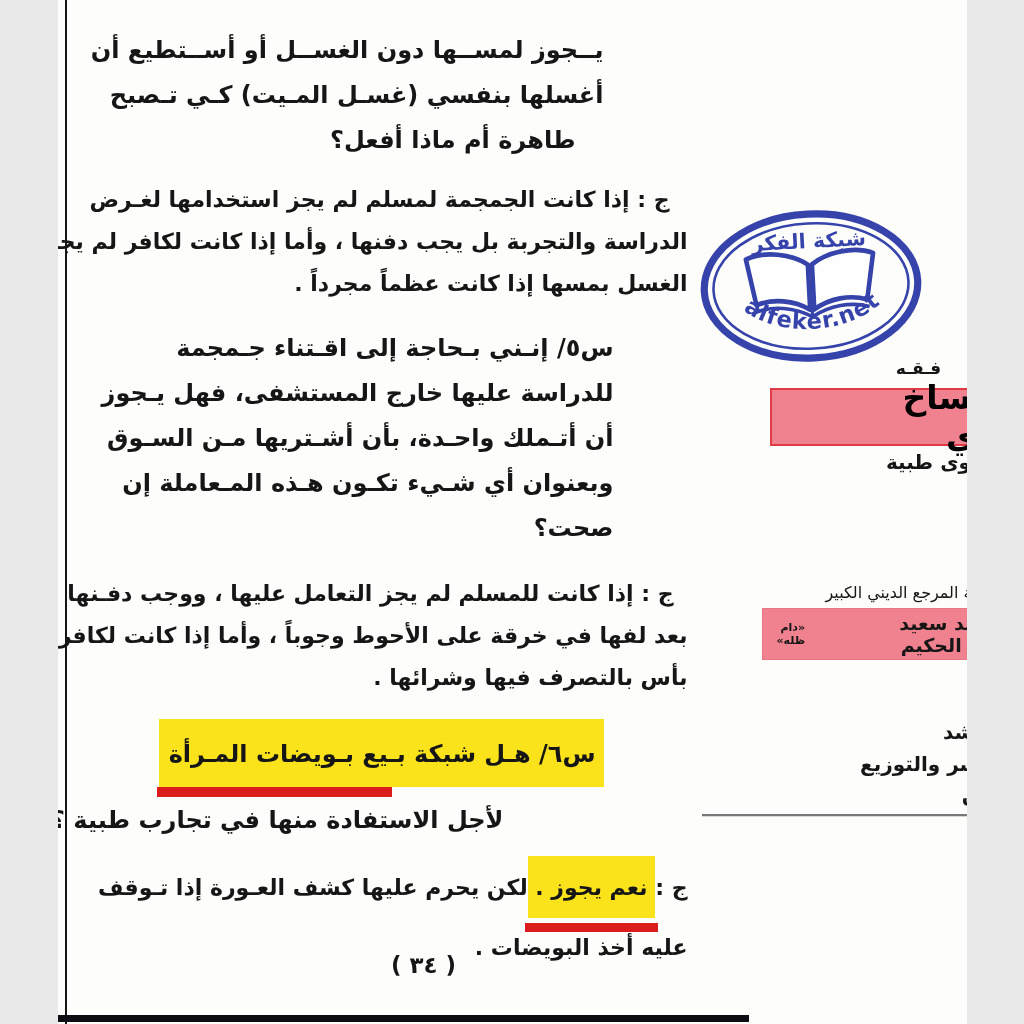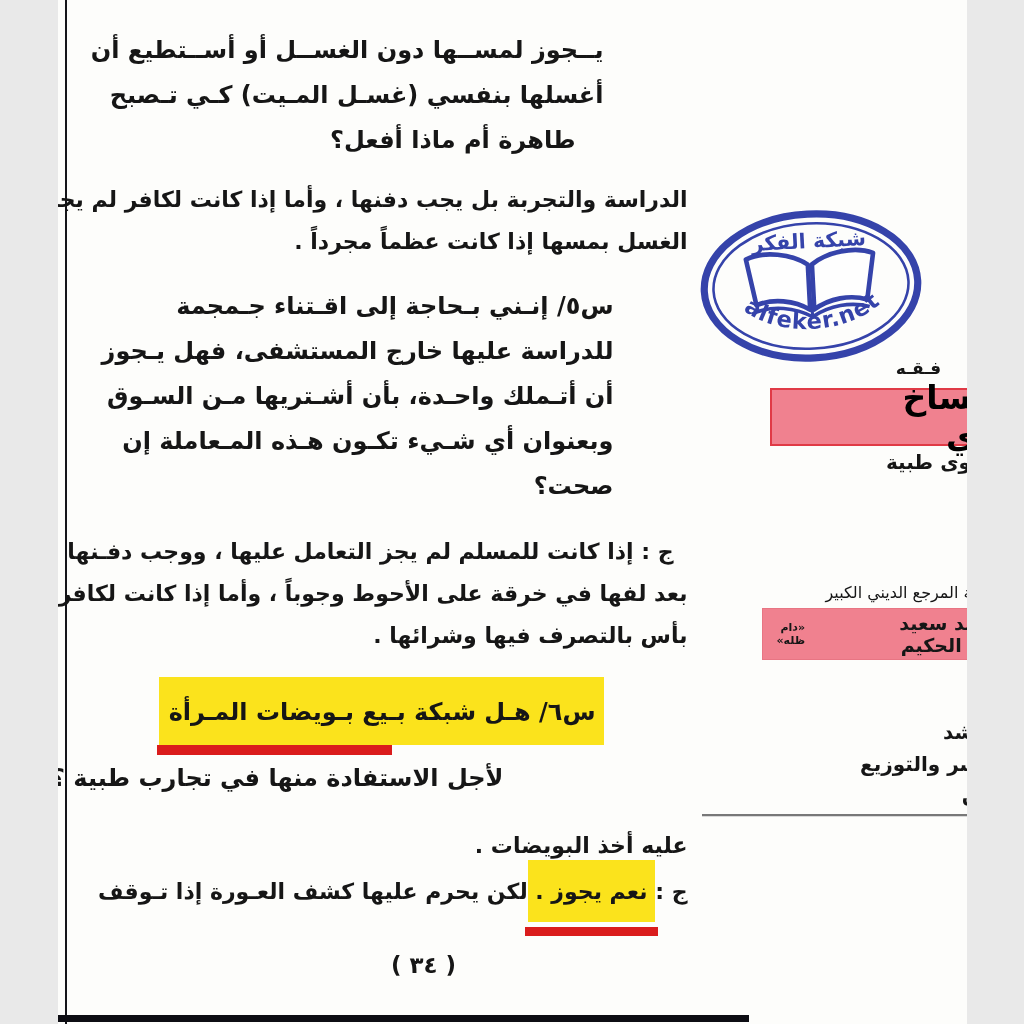--- a/index.html
+++ b/index.html
@@ -66,20 +66,21 @@
 
   <div class="text-col">
 
     <div class="q q4tail">
       <div class="line">يــجوز لمســها دون الغســل أو أســتطيع أن</div>
       <div class="line">أغسلها بنفسي (غسـل المـيت) كـي تـصبح</div>
       <div class="line indent">طاهرة أم ماذا أفعل؟</div>
     </div>
 
     <div class="a a4">
+      <div class="line first">ج : إذا كانت الجمجمة لمسلم لم يجز استخدامها لغـرض</div>
       <div class="line">الدراسة والتجربة بل يجب دفنها ، وأما إذا كانت لكافر لم يجب</div>
       <div class="line">الغسل بمسها إذا كانت عظماً مجرداً .</div>
     </div>
 
     <div class="q q5">
       <div class="line">س٥/ إنـني بـحاجة إلى اقـتناء جـمجمة</div>
       <div class="line">للدراسة عليها خارج المستشفى، فهل يـجوز</div>
       <div class="line">أن أتـملك واحـدة، بأن أشـتريها مـن السـوق</div>
       <div class="line">وبعنوان أي شـيء تكـون هـذه المـعاملة إن</div>
       <div class="line">صحت؟</div>
@@ -92,22 +93,22 @@
     </div>
 
     <div class="q q6">
       <div class="line">
         <span class="q6-l1">س٦/ هـل شبكة بـيع بـويضات المـرأة</span>
       </div>
       <div class="line q6-l2">لأجل الاستفادة منها في تجارب طبية ؟</div>
     </div>
 
     <div class="a a6">
+      <div class="line"><span>ج : </span><span class="hl">نعم يجوز .</span><span> لكن يحرم عليها كشف العـورة إذا تـوقف</span></div>
       <div class="line a6-l2">عليه أخذ البويضات .</div>
-      <div class="line"><span>ج : </span><span class="hl">نعم يجوز .</span><span> لكن يحرم عليها كشف العـورة إذا تـوقف</span></div>
     </div>
 
   </div>
 
   <div class="page-num">( ٣٤ )</div>
 
   <div class="category">بحوث فقهية</div>
 
   <div class="stamp">
     <svg viewBox="0 0 220 150" width="100%" height="100%" xmlns="http://www.w3.org/2000/svg">

